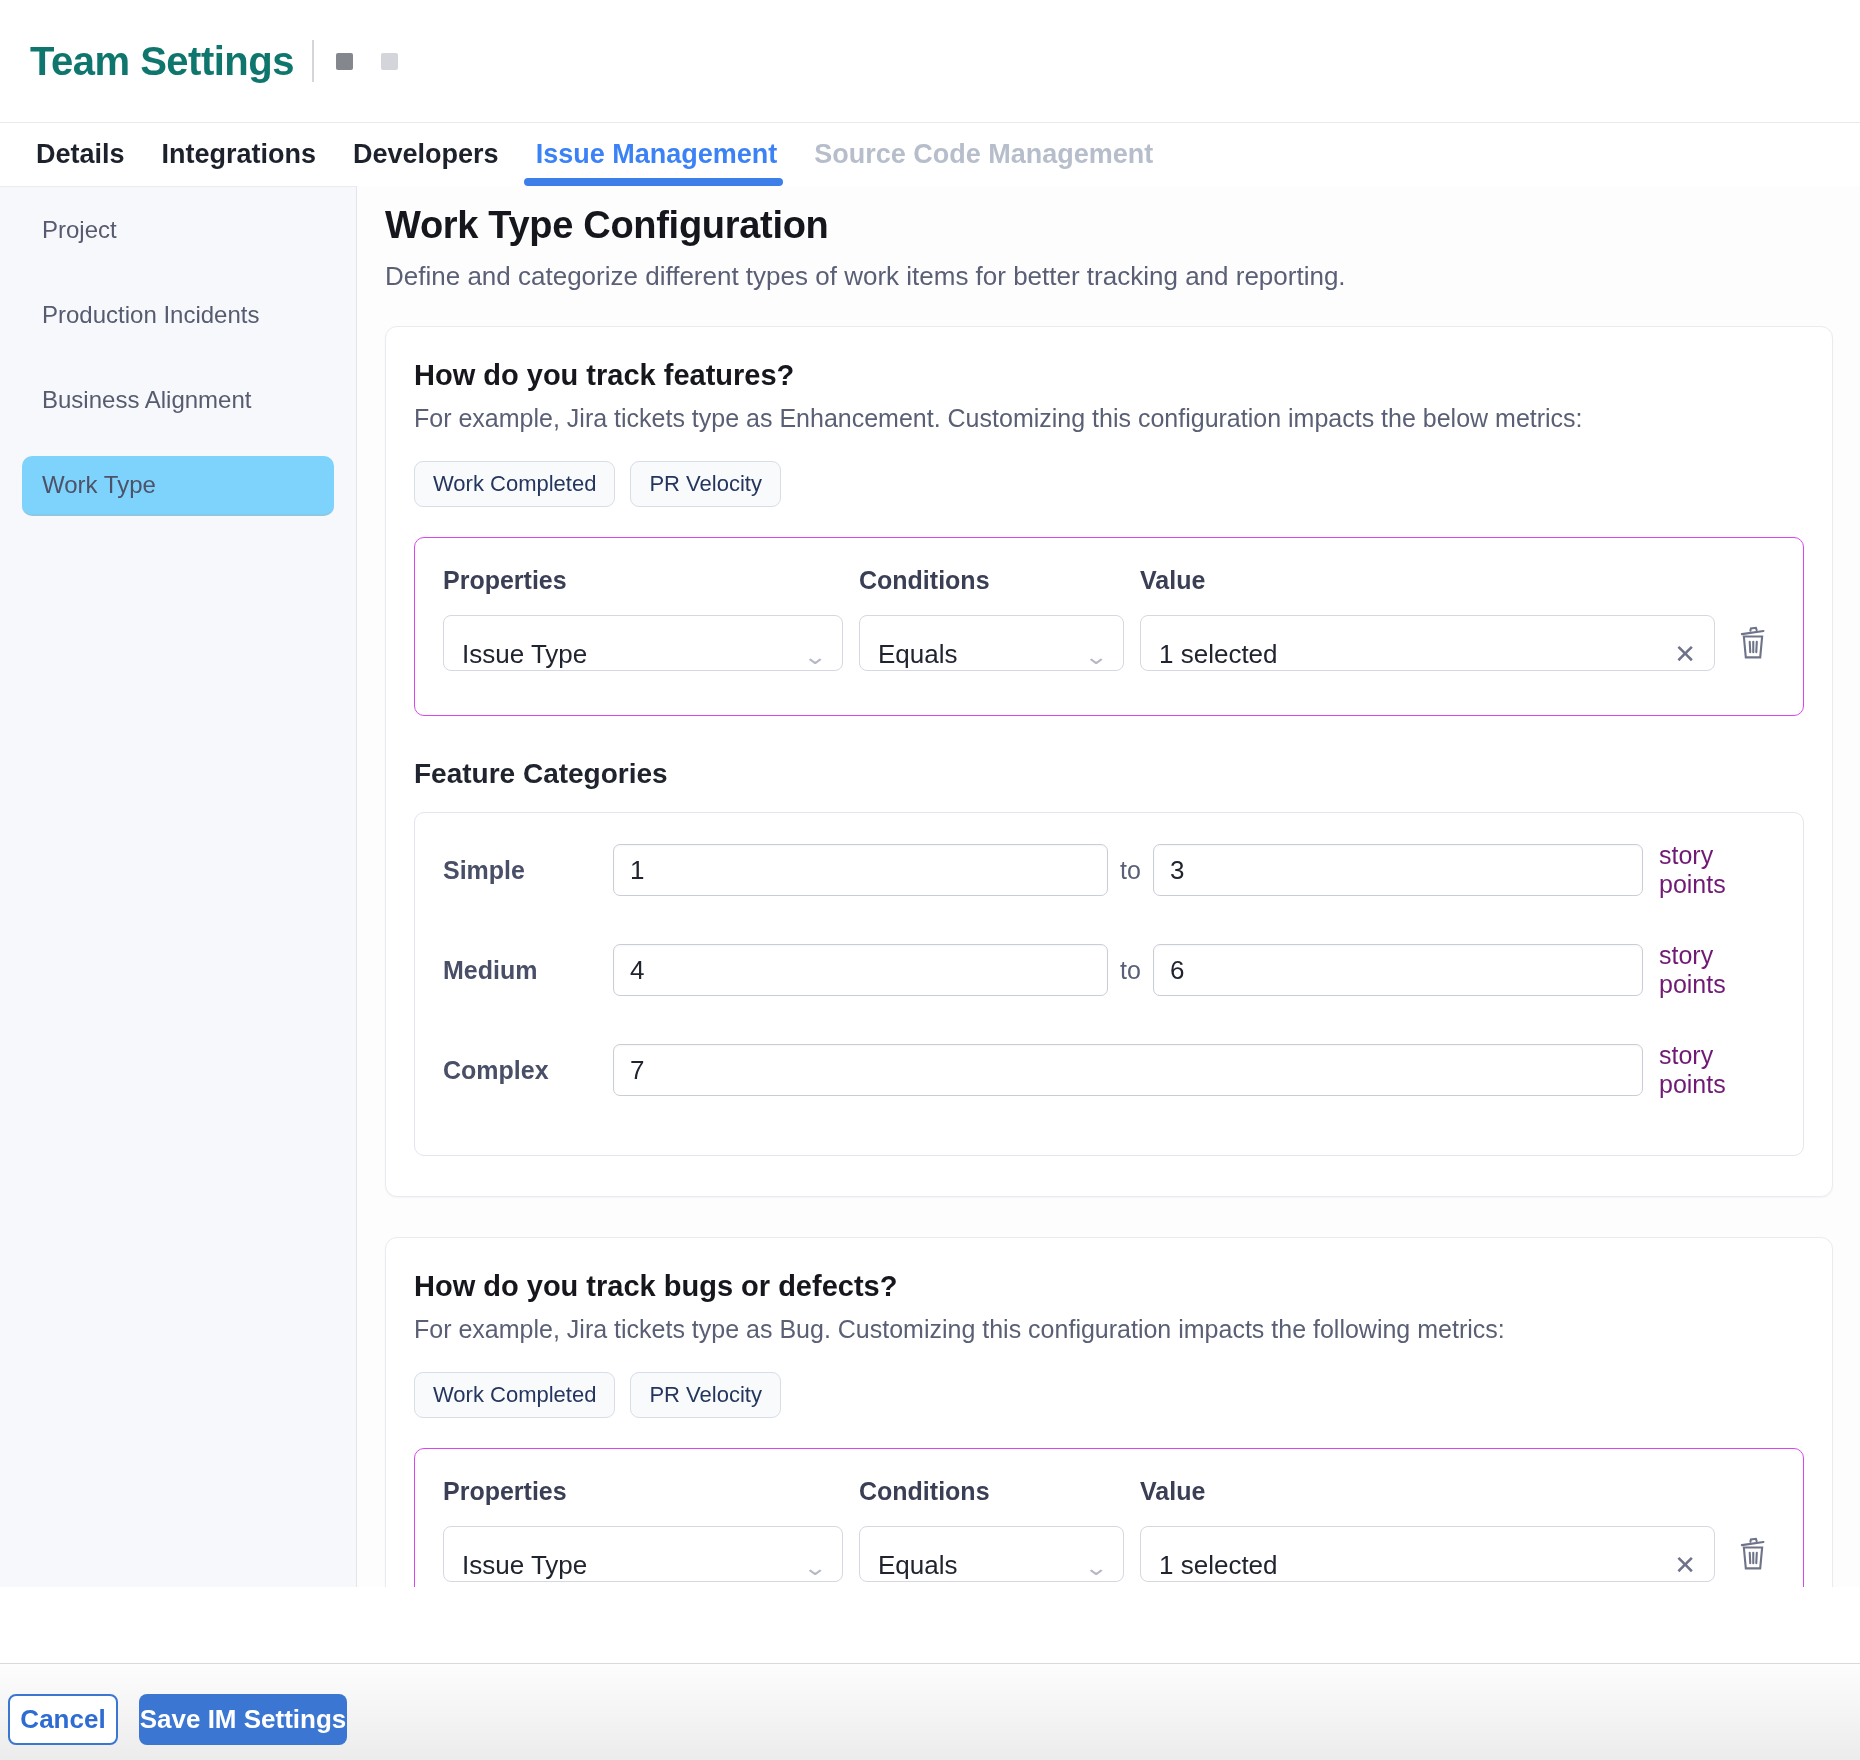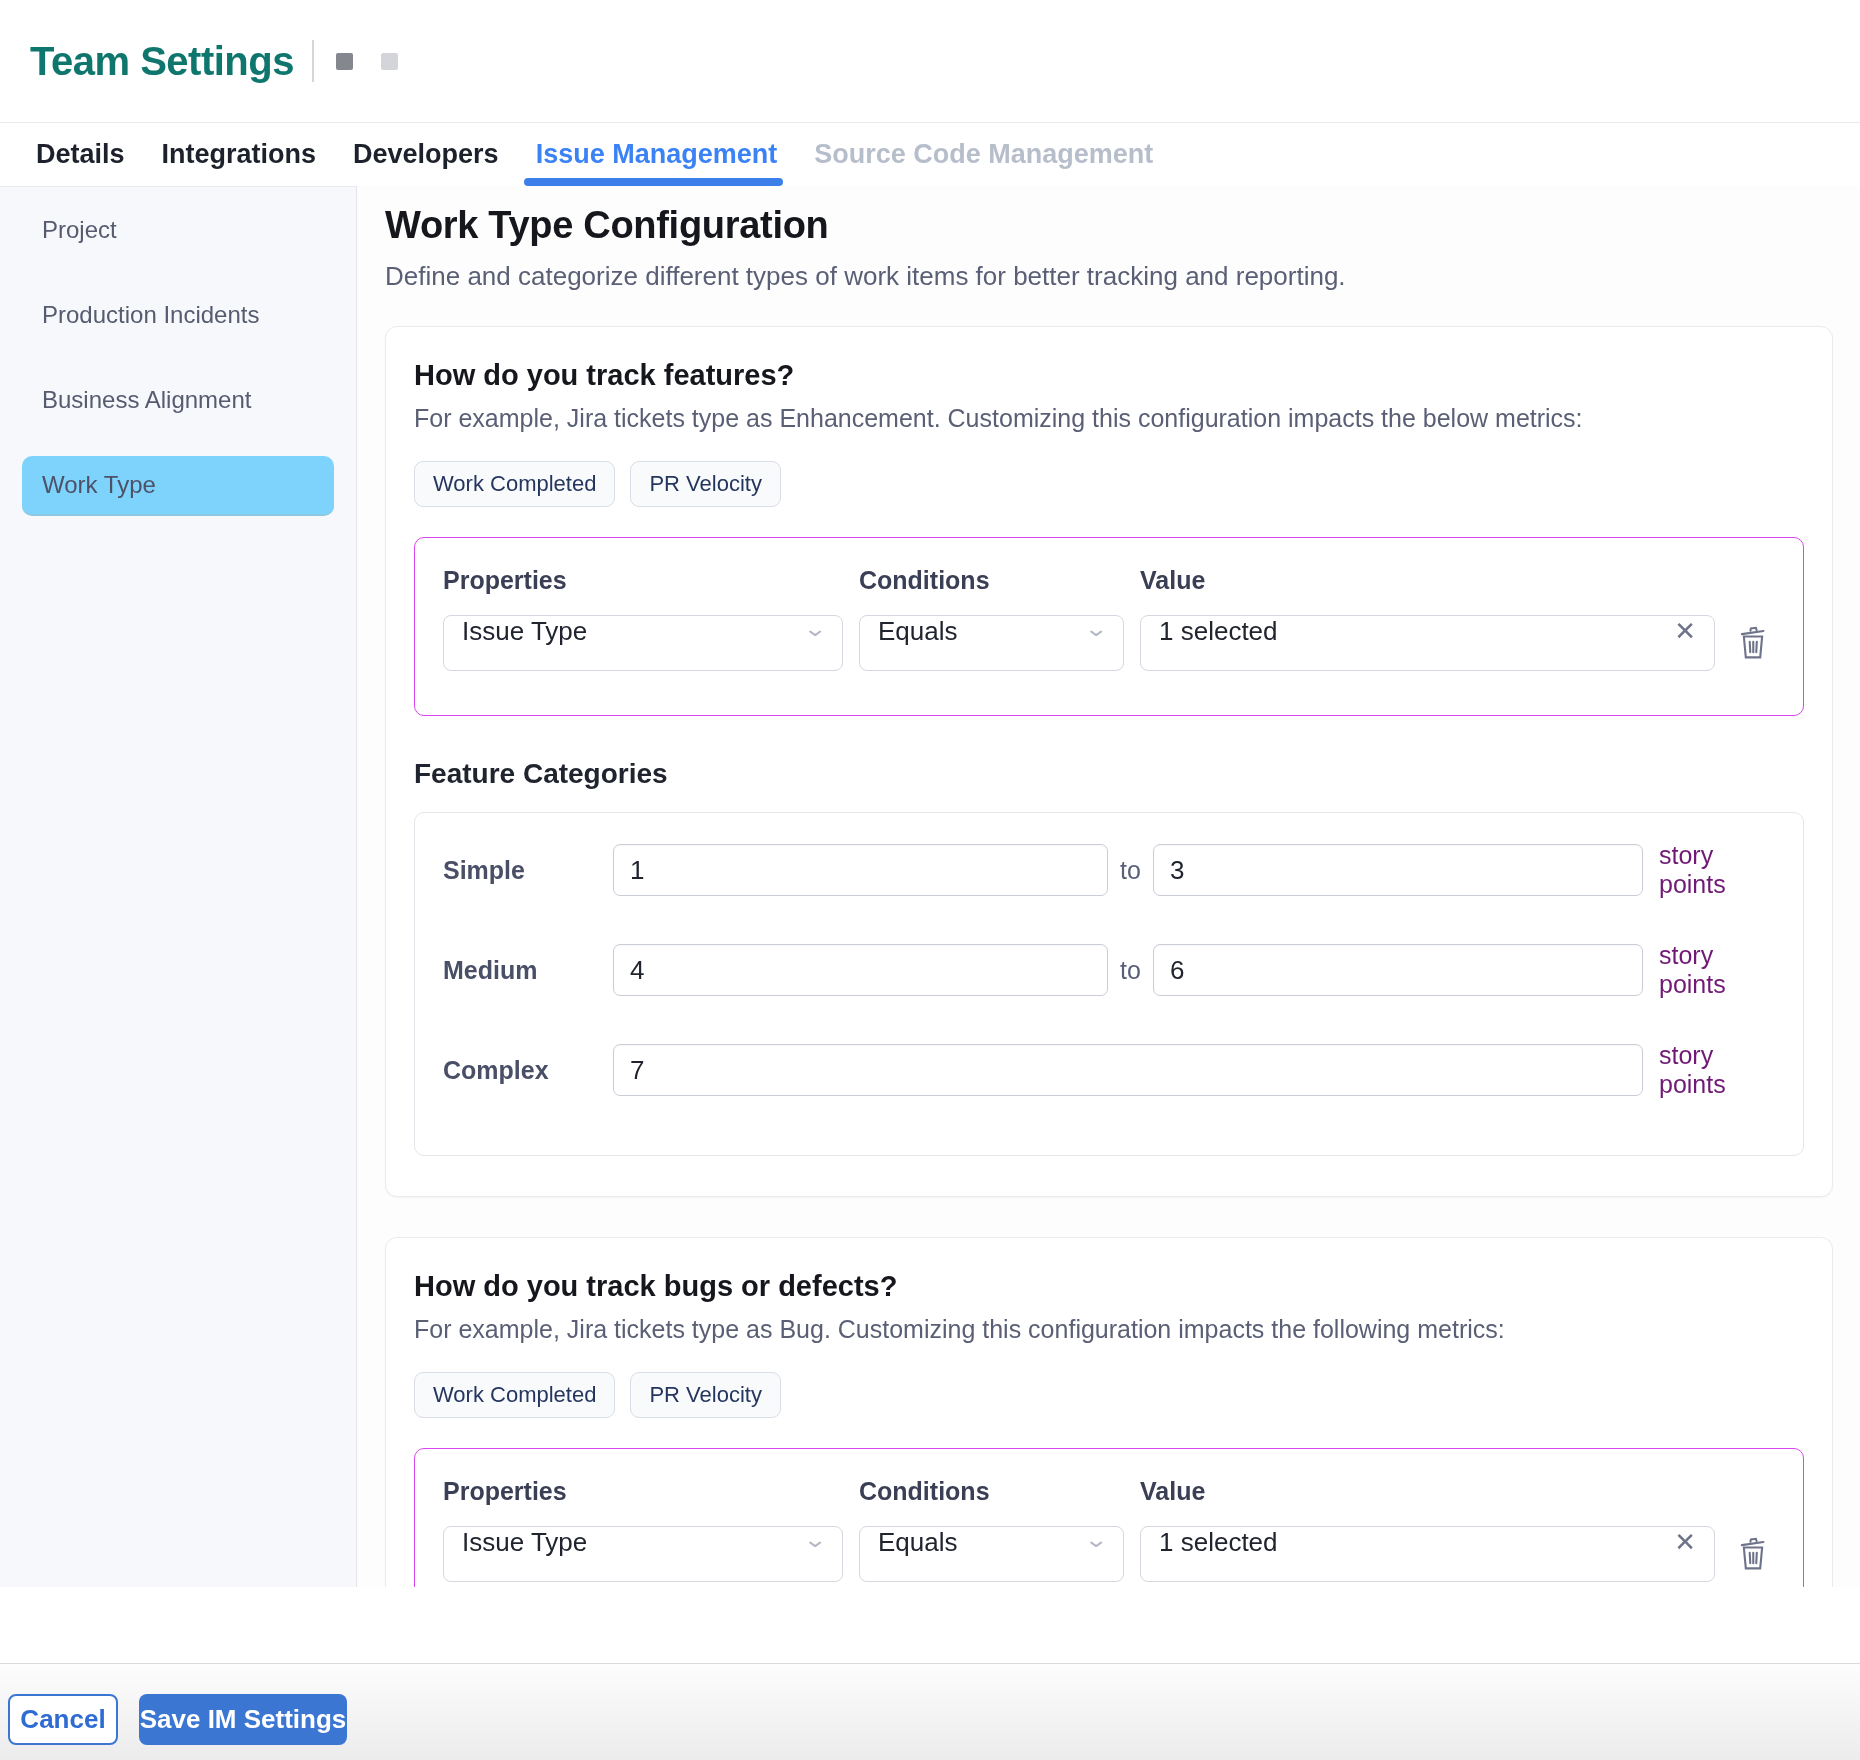--- a/index.html
+++ b/index.html
@@ -35,21 +35,21 @@
     margin-top:34px; padding:32px 28px 40px 28px; }
   .card h2 { font-size:29px; font-weight:700; color:#15171d; }
   .card .desc { font-size:25px; color:#5a5f75; margin-top:12px; }
 
   .badges { display:flex; gap:15px; margin-top:28px; }
   .badge { border:1px solid #d8dde6; background:#f9fafc; border-radius:9px; padding:9px 18px; font-size:22px; color:#25365e; }
 
   .rule-box { border:1px solid #d946ef; border-radius:10px; margin-top:30px; padding:28px 28px 44px 28px; }
   .rule-grid { display:grid; grid-template-columns:400px 265px 1fr 44px; column-gap:16px; align-items:center; }
   .rule-label { font-size:25px; font-weight:600; color:#3a3f55; margin-bottom:20px; }
-  .select { height:56px; border:1px solid #d5d8e0; border-radius:8px; background:#fff; display:flex; align-items:flex-start;
+  .select { height:56px; border:1px solid #d5d8e0; border-radius:8px; background:#fff; display:flex; align-items:flex-end;
     padding:0 18px; font-size:26px; color:#20242f; cursor:pointer; justify-content:space-between;gap:35px; }
   .chev { color:#b4b8c4; font-size:22px; transform:scaleX(1.35); margin-left:10px; }
   .value-box { justify-content:space-between; }
   .clear-x { color:#6f7389; font-size:26px; cursor:pointer; }
   .trash-btn { width:44px; height:56px; display:flex; align-items:center; justify-content:center; cursor:pointer; background:none; border:none; }
 
   .cat-heading { font-size:28px; font-weight:600; color:#20242f; margin-top:42px; }
   .cat-box { border:1px solid #e4e6ec; border-radius:10px; margin-top:22px; padding:28px 28px 56px 28px; }
   .cat-grid { display:grid; grid-template-columns:170px 495px 45px 490px 1fr; row-gap:42px; align-items:center; }
   .cat-label { font-size:25px; font-weight:700; color:#4a4f68; }

